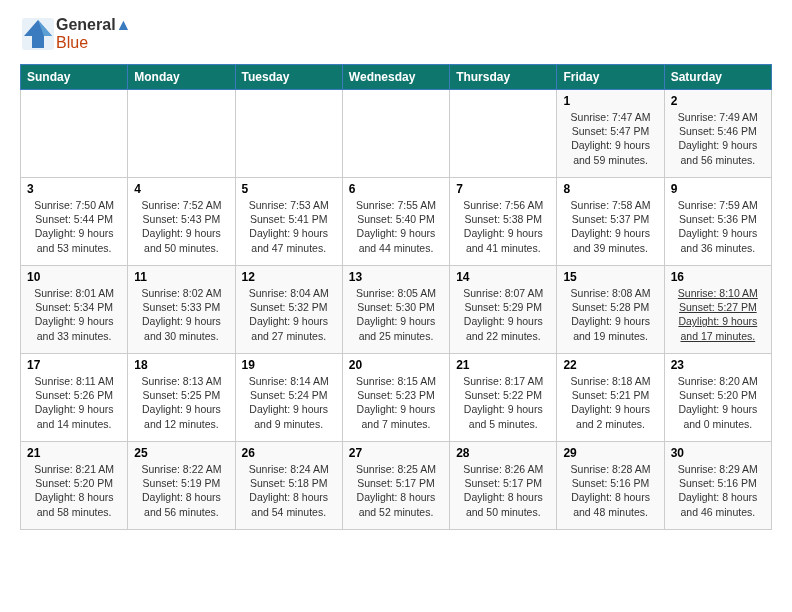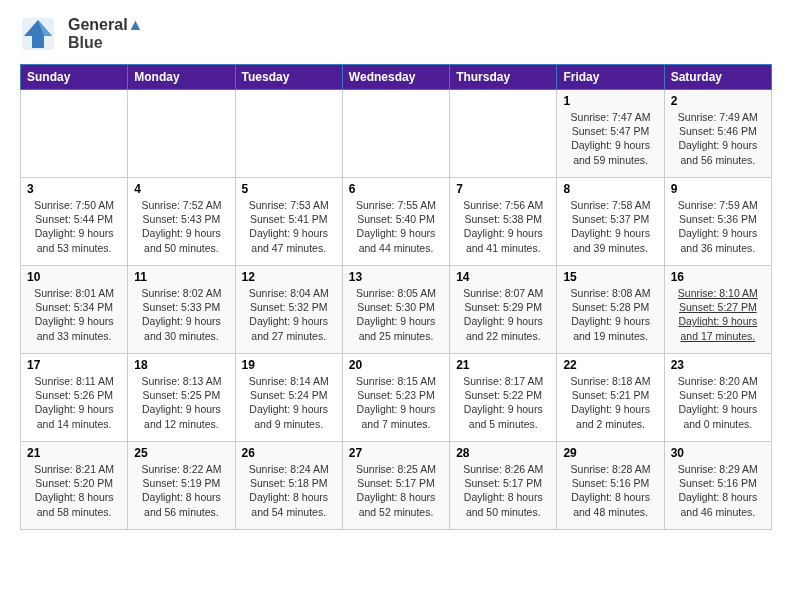--- a/index.html
+++ b/index.html
@@ -1,45 +1,45 @@
 <!DOCTYPE html>
 <html><head>
   <meta charset="utf-8">
   <style>
     * { box-sizing: border-box; margin: 0; padding: 0; }
     body { font-family: Arial, sans-serif; background: #fff; width: 792px; min-height: 612px; }
     .container { padding: 16px 20px; }
     .header { display: flex; justify-content: space-between; align-items: flex-start; margin-bottom: 12px; }
-    .logo { display: flex; align-items: center; gap: 12px; }
+    .logo { display: flex; align-items: center; gap: 0; }
     .title-block { text-align: right; }
     .month-title { font-size: 36px; color: #333; font-weight: normal; }
     .location { font-size: 16px; color: #555; }
     table { width: 100%; border-collapse: collapse; font-size: 11px; }
-    thead tr th { background: #4c1d95; color: #fff; padding: 5px 6px; text-align: left; font-size: 12px; font-weight: bold; border: 1px solid #3a7abf; }
+    thead tr th { background: #0f766e; color: #fff; padding: 5px 6px; text-align: left; font-size: 12px; font-weight: bold; border: 1px solid #3a7abf; }
     tbody tr td { border: 1px solid #ccc; padding: 4px 6px; vertical-align: top; width: 14.28%; min-height: 80px; height: 88px; }
     tbody tr:nth-child(odd) td { background: #f9f9f9; }
     tbody tr:nth-child(even) td { background: #fff; }
     .day-num { font-weight: bold; font-size: 12px; margin-bottom: 2px; }
     .day-info { font-size: 10.5px; color: #333; line-height: 1.35; text-align: center; }
     .empty { background: #fff !important; }
   </style>
 </head>
 <body>
 
 <div class="container">
   <div class="header">
     <div class="logo">
       <svg width="36" height="36" viewBox="0 0 36 36">
         <rect x="2" y="2" width="32" height="32" rx="3" fill="#e8f0f8"></rect>
         <polygon points="18,4 32,20 24,20 24,32 12,32 12,20 4,20" fill="#3a7abf"></polygon>
         <polygon points="18,4 32,20 24,20" fill="#5b9fd4"></polygon>
       </svg>
       <div>
         <div style="font-size:16px;font-weight:bold;color:#333;">General<span style="color:#3a7abf;">▲</span></div>
-        <div style="font-size:16px;font-weight:bold;color:#404040;">Blue</div>
+        <div style="font-size:16px;font-weight:normal;color:#c2410c;">Blue</div>
       </div>
     </div>
     <div class="title-block">
       <div class="month-title"></div>
       <div class="location"></div>
     </div>
   </div>
 
   <table>
     <thead>

